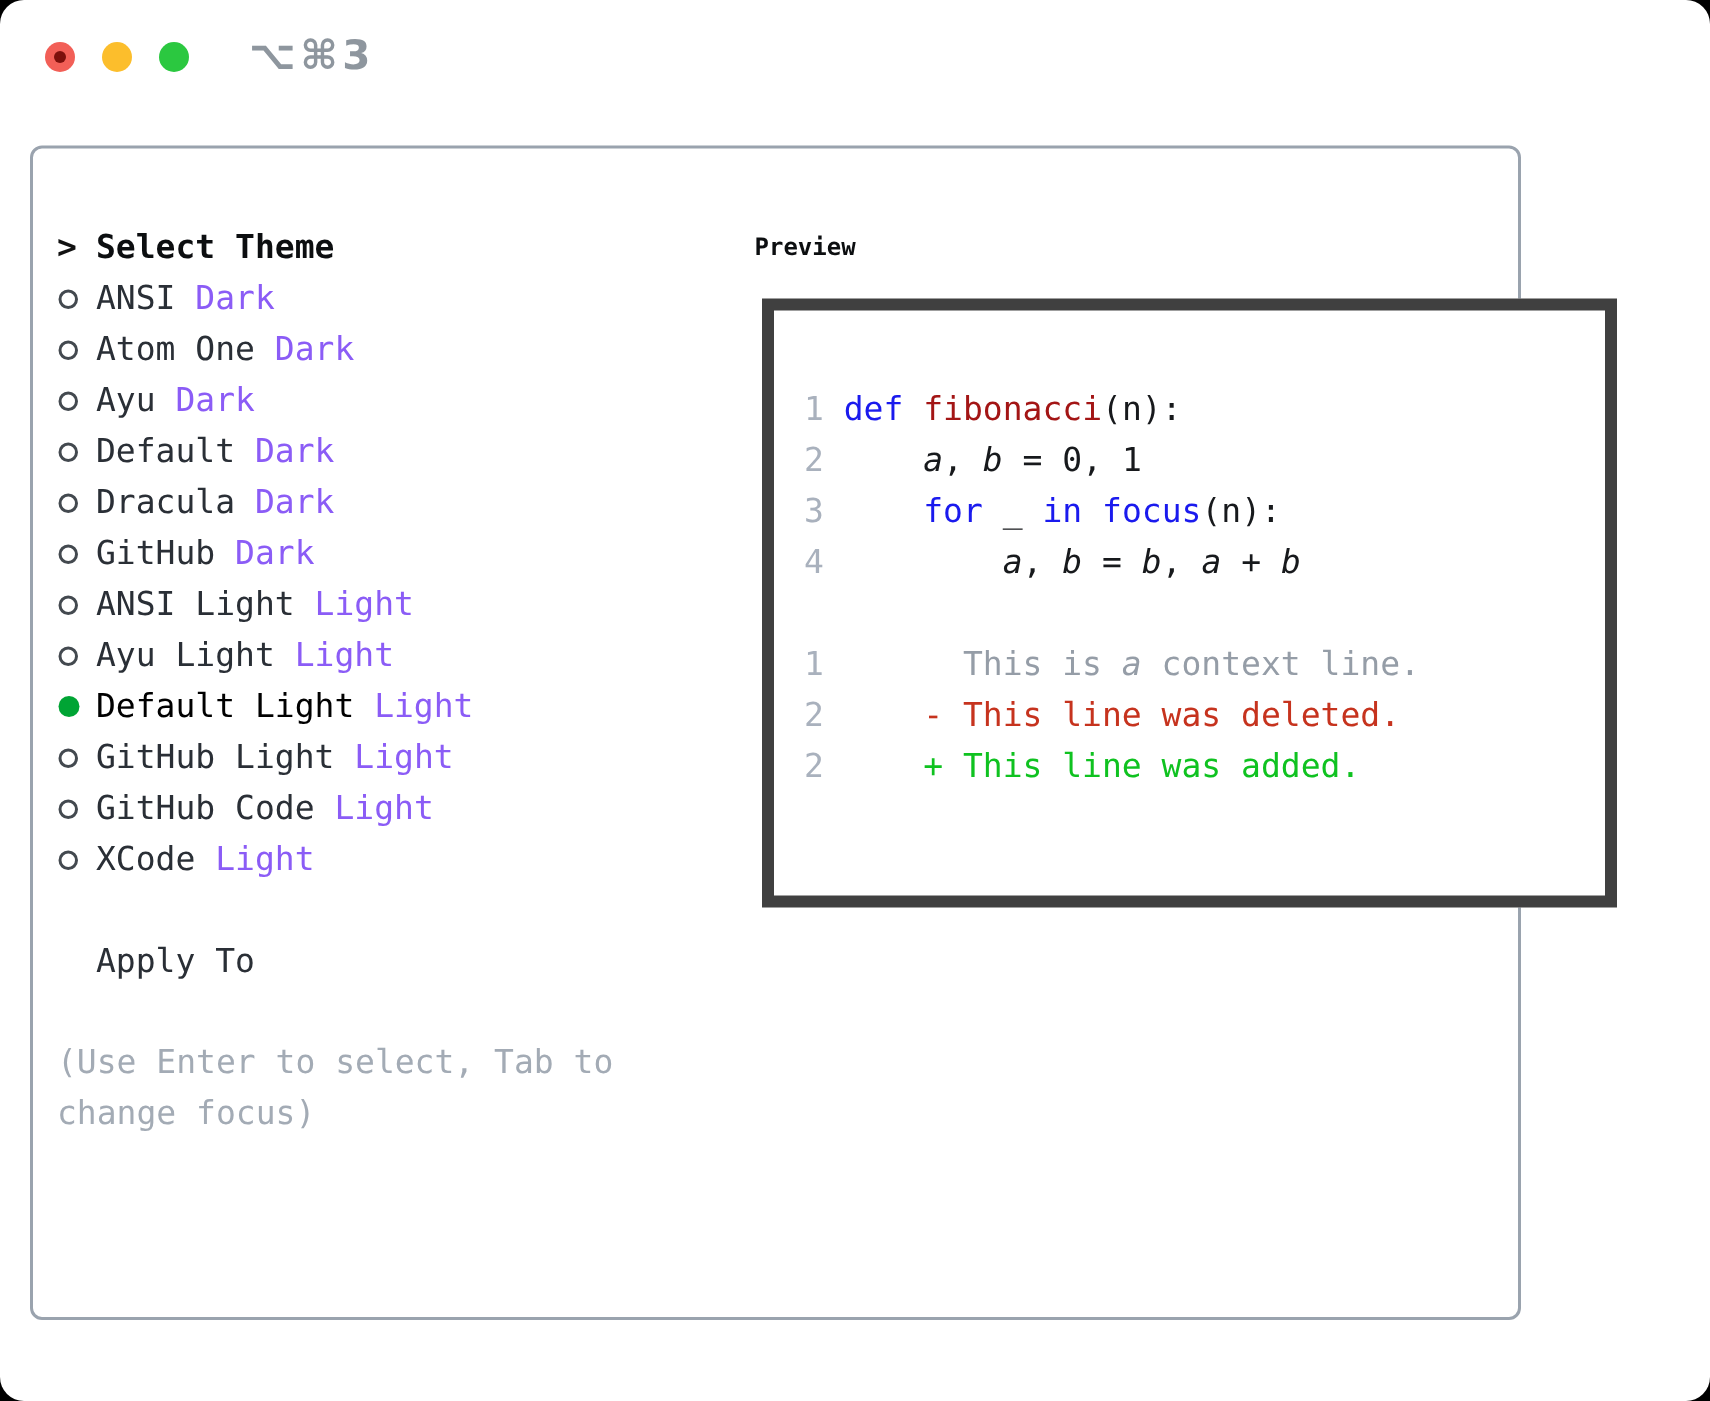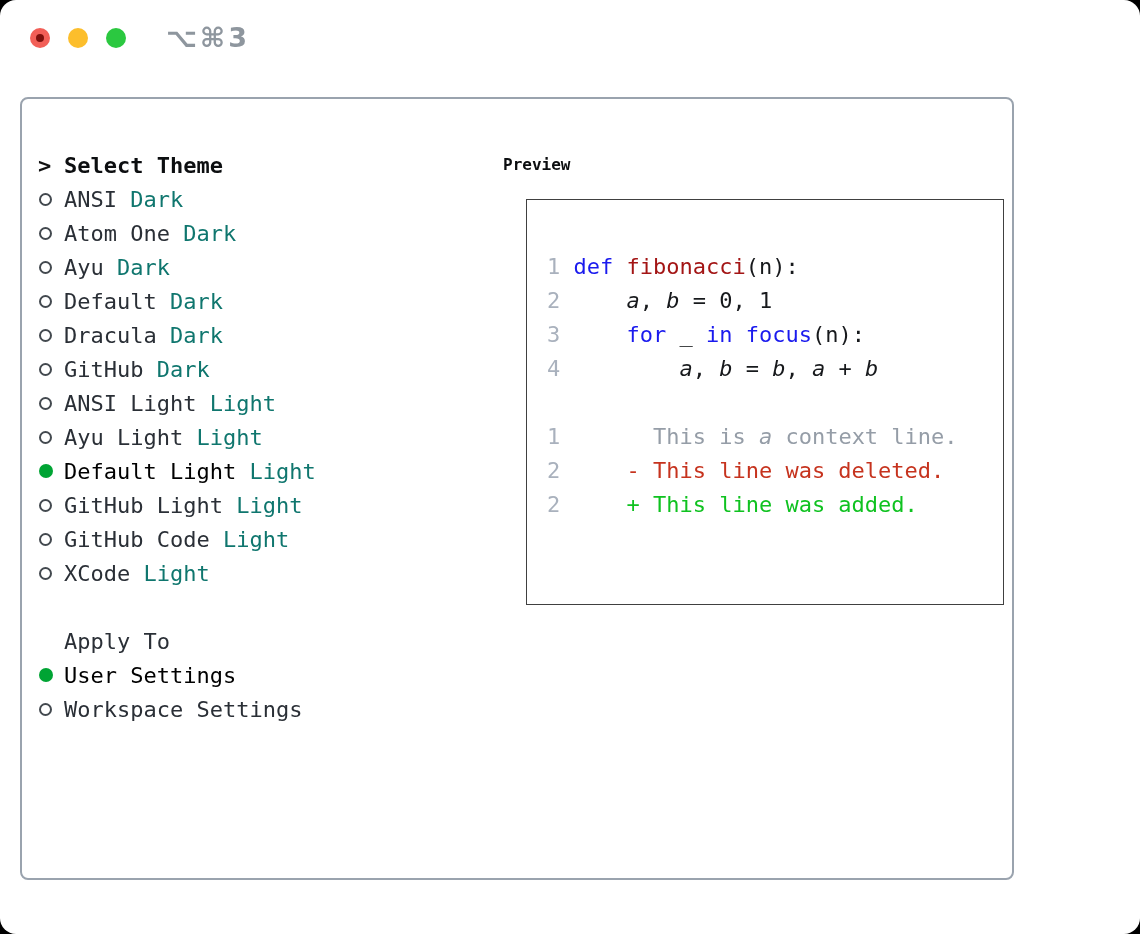--- a/index.html
+++ b/index.html
@@ -33,32 +33,32 @@
   
   .left-col { position:absolute; left:16px; top:49px; font-size:22px; color:#2a2f36; }
   .row { height:34px; display:flex; align-items:center; white-space:pre; }
   .marker { display:inline-flex; width:26px; align-items:center; flex:none; }
   .dot { width:13px; height:13px; border-radius:50%; border:2px solid #43494f; margin-left:1px; }
   .selected .dot { border:none; background:#00a434; width:14px; height:14px; }
   .prompt { font-weight:bold; color:#111; }
   .heading-row .label { font-weight:bold; color:#0c0e10; }
   .label { color:#2a2f36; }
   .selected .label { color:#000000; }
-  .suffix { color:#0f766e; margin-left:1ch; }
+  .suffix { color:#8b5cf6; margin-left:1ch; }
   .spacer { height:34px; }
   .hint { color:#a3abb5; line-height:34px; }
 
   
   .preview-title {
     position:absolute; left:503px; top:148px; height:34px; line-height:34px;
     font-size:16px; font-weight:bold; color:#0c0e10;
   }
   .preview-box {
-    position:absolute; left:508px; top:199px; width:478px; height:406px;
-    border:1px solid #404040; background:#fff;margin-left:18px;
+    position:absolute; left:508px; top:199px; width:570px; height:406px;
+    border:8px solid #404040; background:#fff;
   }
   .code { position:absolute; left:20px; top:50px; font-size:22px; }
   .cline { height:34px; line-height:34px; white-space:pre; }
   .lnum { display:inline-block; width:1ch; text-align:right; margin-right:1ch; color:#a9b1bd; }
   .tk-pl  { color:#17191c; }
   .tk-kw  { color:#1a1aee; }
   .tk-fn  { color:#a31515; }
   .tk-var { color:#17191c; font-style:italic; }
   .tk-ctx { color:#959da7; }
   .tk-ctx-var { color:#959da7; font-style:italic; }
@@ -96,27 +96,27 @@
           <div class="row"><span class="marker"><span class="dot"></span></span><span class="label">GitHub Code</span><span class="suffix">Light</span></div>
           <div class="row"><span class="marker"><span class="dot"></span></span><span class="label">XCode</span><span class="suffix">Light</span></div>
         </div>
 
       <div class="spacer"></div>
 
       <div class="row">
         <span class="marker"></span><span class="label">Apply To</span>
       </div>
 
-      <div id="apply-list">
-          <div class="row selected"><span class="marker"><span class="dot"></span></span><span class="label">User Settings</span></div>
-          <div class="row"><span class="marker"><span class="dot"></span></span><span class="label">Workspace Settings</span></div>
-        </div>
 
       <div class="spacer"></div>
 
+      <div class="hint">
+        <div>(Use Enter to select, Tab to</div>
+        <div>change focus)</div>
+      </div>
 
     </div>
   </div>
 
   <div class="preview-title">Preview</div>
 
   <div class="preview-box">
     <div class="code" id="code-lines">
         <div class="cline"><span class="lnum">1</span><span class="tk-kw">def</span><span class="tk-pl"> </span><span class="tk-fn">fibonacci</span><span class="tk-pl">(n):</span></div>
         <div class="cline"><span class="lnum">2</span><span class="tk-pl">    </span><span class="tk-var">a</span><span class="tk-pl">, </span><span class="tk-var">b</span><span class="tk-pl"> = 0, 1</span></div>

